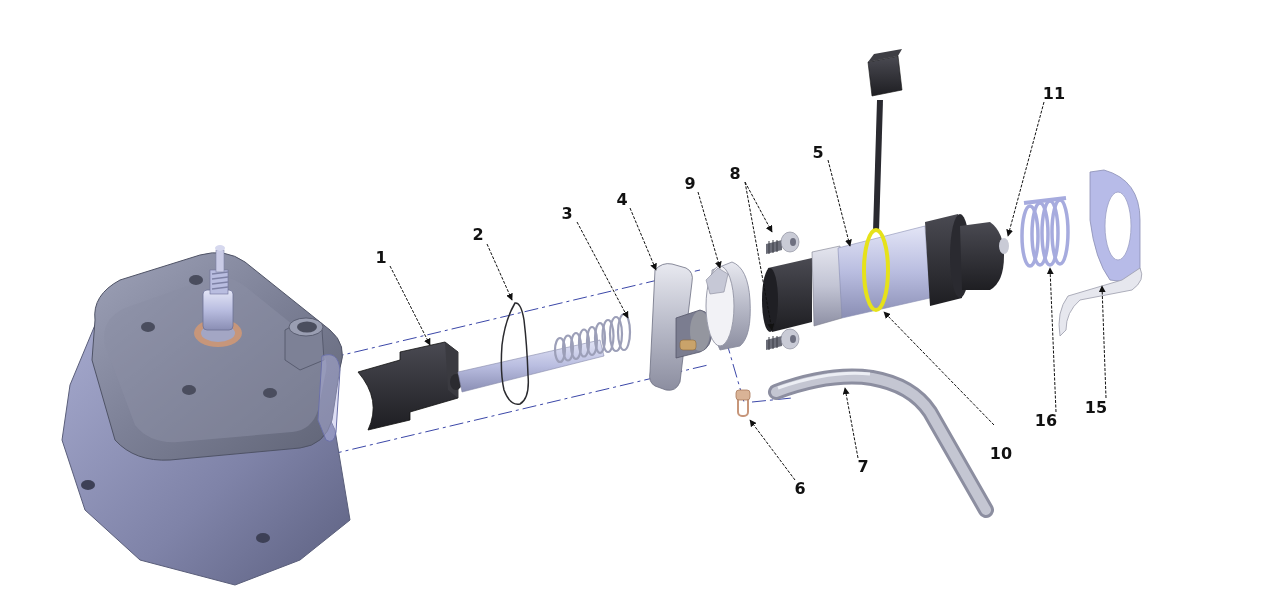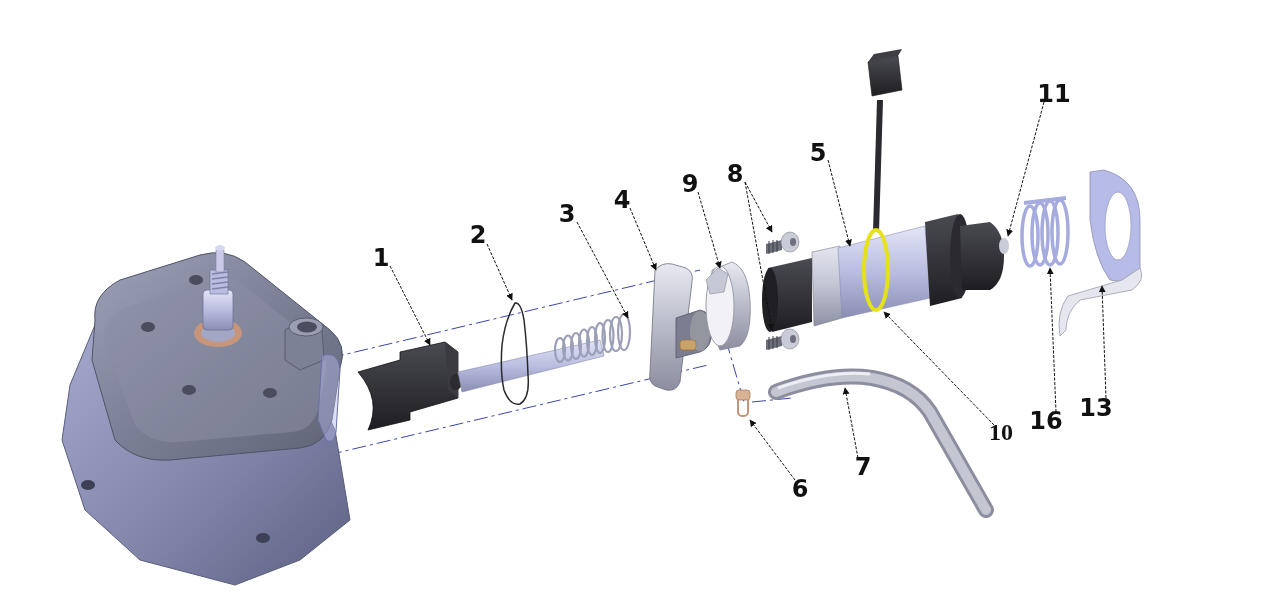--- a/index.html
+++ b/index.html
@@ -1,20 +1,20 @@
 <!DOCTYPE html>
 <html><head>
   <meta charset="utf-8">
   <style>
     html, body { margin: 0; padding: 0; background: #ffffff; }
     body { width: 1262px; height: 606px; overflow: hidden; position: relative; font-family: "DejaVu Sans", sans-serif; }
     #stage { position: absolute; left: 0; top: 0; width: 1262px; height: 606px; }
     .callout {
       position: absolute; font-family: "DejaVu Sans", sans-serif; font-weight: bold;
-      font-size: 24px; color: #111111; line-height: 1; transform: translate(-50%, -50%);
+      font-size: 16px; color: #111111; line-height: 1; transform: translate(-50%, -50%);
     }
   </style>
 </head>
 <body>
 
 <div id="stage">
   <svg width="1262" height="606" viewBox="0 0 1262 606" xmlns="http://www.w3.org/2000/svg">
     <defs>
       <linearGradient id="gHead" x1="0" y1="0" x2="1" y2="1">
         <stop offset="0" stop-color="#9ea2b8"></stop>
@@ -216,16 +216,16 @@
   <div class="callout" style="left:381px;top:258px;">1</div>
   <div class="callout" style="left:478px;top:235px;">2</div>
   <div class="callout" style="left:567px;top:214px;">3</div>
   <div class="callout" style="left:622px;top:200px;">4</div>
   <div class="callout" style="left:690px;top:184px;">9</div>
   <div class="callout" style="left:735px;top:174px;">8</div>
   <div class="callout" style="left:818px;top:153px;">5</div>
   <div class="callout" style="left:1054px;top:94px;">11</div>
   <div class="callout" style="left:800px;top:489px;">6</div>
   <div class="callout" style="left:863px;top:467px;">7</div>
-  <div class="callout" style="left:1001px;top:432px;font-family:Liberation Serif, serif;">10</div>
+  <div class="callout" style="left:1001px;top:454px;">10</div>
   <div class="callout" style="left:1046px;top:421px;">16</div>
-  <div class="callout" style="left:1096px;top:408px;">13</div>
+  <div class="callout" style="left:1096px;top:408px;">15</div>
 </div>
 
 </body></html>

